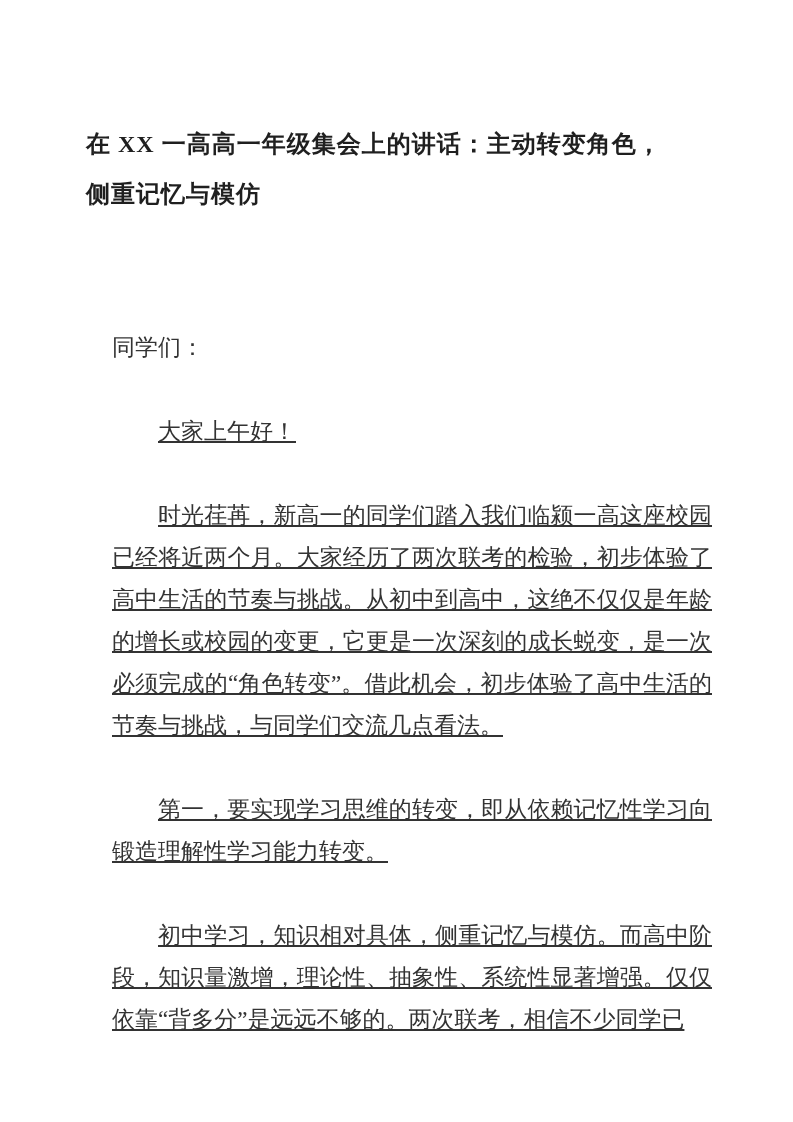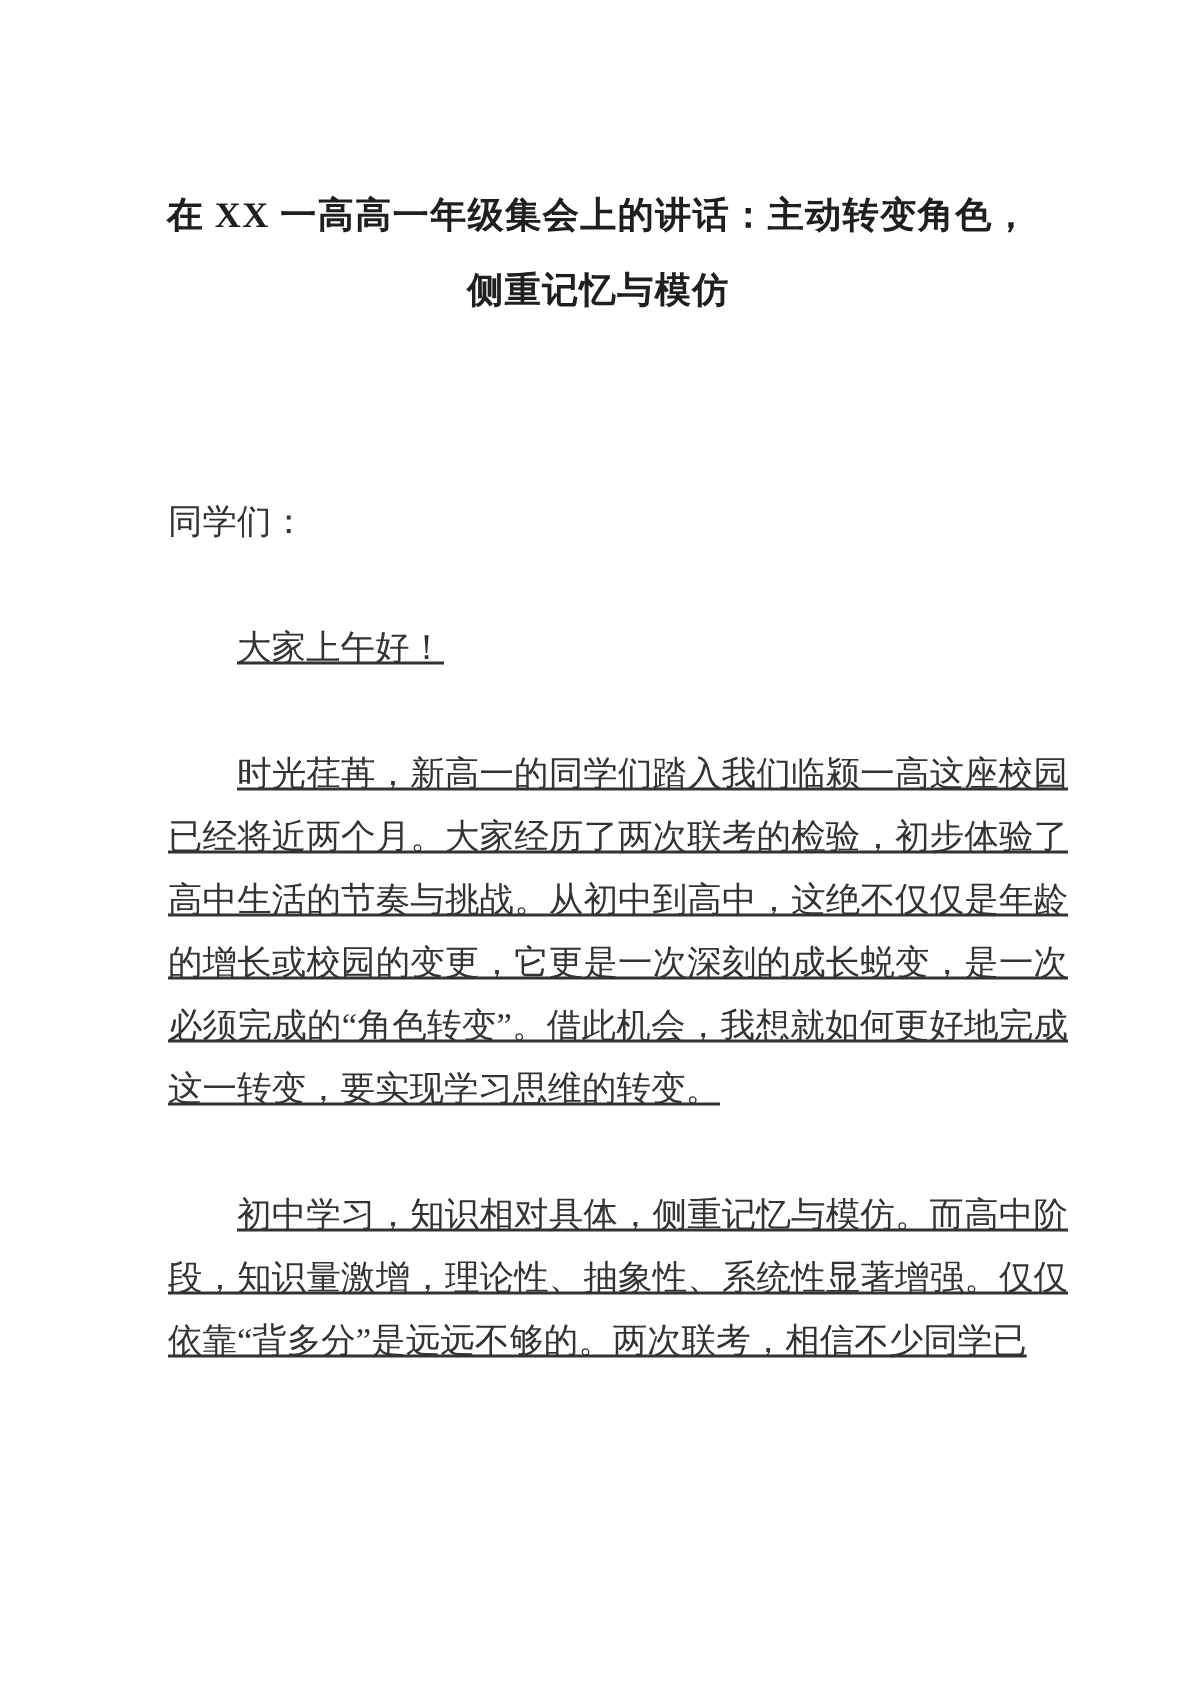--- a/index.html
+++ b/index.html
@@ -17,21 +17,20 @@
     overflow: hidden;
     font-family: "Liberation Serif", "DejaVu Serif", serif;
     color: #333333;
   }
   .doc-title {
     margin: 0 0 0 -26px;
     padding: 0;
     font-size: 24px;
     line-height: 50px;
     font-weight: 700;
-    text-align: center;
     color: #1f1f1f;
     letter-spacing: 1px;
   }
   .title-line {
     display: block;
   }
   .doc-body {
     margin-top: 108px;
   }
   .para {
@@ -56,17 +55,18 @@
 <div class="page">
 
   <h1 class="doc-title">
     <span class="title-line">在 XX 一高高一年级集会上的讲话：主动转变角色，</span>
     <span class="title-line">侧重记忆与模仿</span>
   </h1>
 
   <div class="doc-body">
     <p class="para">同学们：</p>
     <p class="para indent">大家上午好！</p>
-    <p class="para indent">时光荏苒，新高一的同学们踏入我们临颍一高这座校园已经将近两个月。大家经历了两次联考的检验，初步体验了高中生活的节奏与挑战。从初中到高中，这绝不仅仅是年龄的增长或校园的变更，它更是一次深刻的成长蜕变，是一次必须完成的“角色转变”。借此机会，我想就如何更好地完成这一转变，要实现学习思维的转变。</p>
+    <p class="para indent">时光荏苒，新高一的同学们踏入我们临颍一高这座校园已经将近两个月。大家经历了两次联考的检验，初步体验了高中生活的节奏与挑战。从初中到高中，这绝不仅仅是年龄的增长或校园的变更，它更是一次深刻的成长蜕变，是一次必须完成的“角色转变”。借此机会，初步体验了高中生活的节奏与挑战，与同学们交流几点看法。</p>
+    <p class="para indent">第一，要实现学习思维的转变，即从依赖记忆性学习向锻造理解性学习能力转变。</p>
     <p class="para indent">初中学习，知识相对具体，侧重记忆与模仿。而高中阶段，知识量激增，理论性、抽象性、系统性显著增强。仅仅依靠“背多分”是远远不够的。两次联考，相信不少同学已</p>
   </div>
 
 </div>
 
 </body></html>

